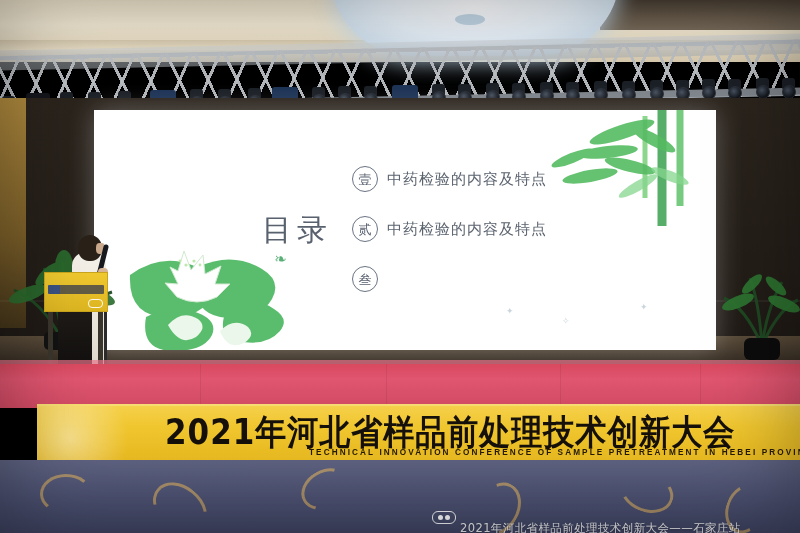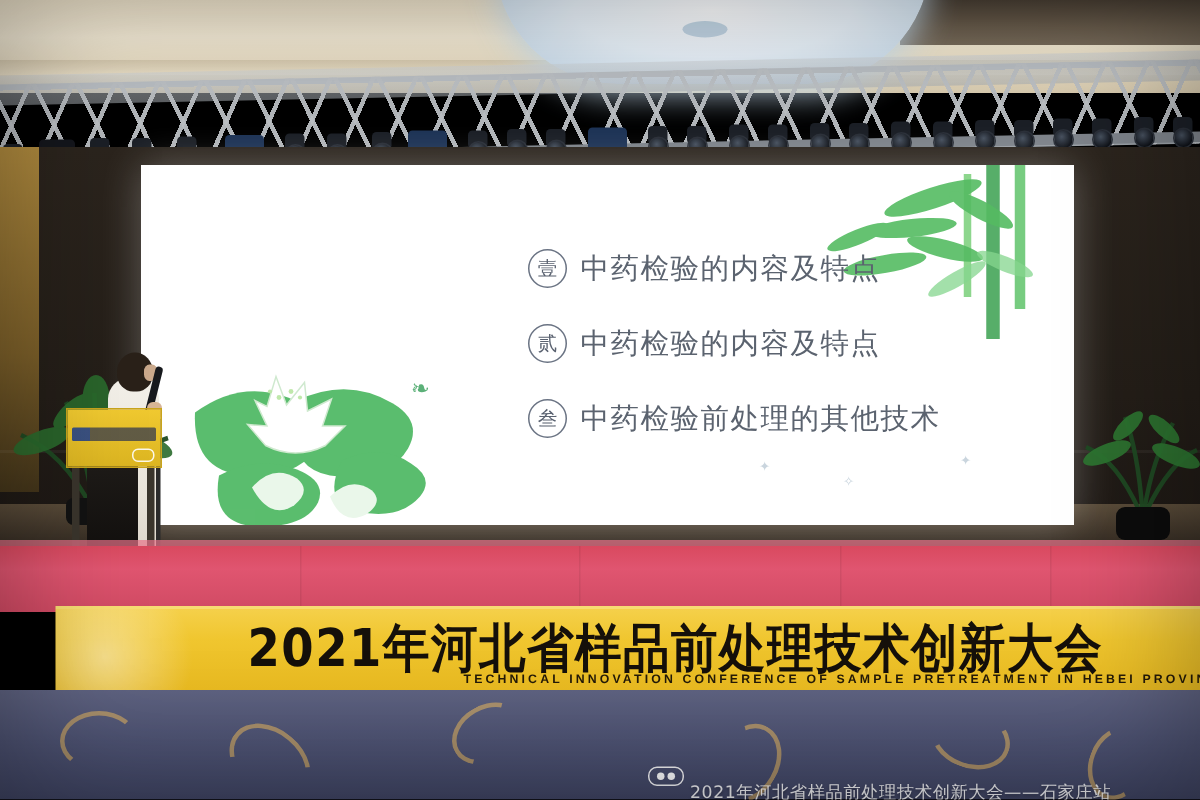--- a/index.html
+++ b/index.html
@@ -64,21 +64,21 @@
 
   #slide-content{position:absolute;left:0;top:0;width:100%;height:100%;}
   #toc-title{position:absolute;left:168px;top:100px;font-size:30px;color:#59616f;
     letter-spacing:5px;font-family:"DejaVu Sans","Liberation Sans",sans-serif;}
   #toc-mark{position:absolute;left:180px;top:140px;font-size:15px;color:#4aa86a;opacity:.9;}
   #toc-list{position:absolute;left:258px;top:56px;width:350px;}
   .toc-row{display:flex;align-items:center;margin-bottom:24px;}
   .toc-num{width:24px;height:24px;min-width:24px;border:1.4px solid #6a7383;border-radius:50%;
     color:#5a6personal;color:#5a6270;font-size:13px;display:flex;align-items:center;justify-content:center;
     margin-right:9px;font-family:"DejaVu Sans","Liberation Sans",sans-serif;line-height:1;}
-  .toc-text{font-size:19px;color:#5b6personal;color:#5b636f;letter-spacing:1px;white-space:nowrap;
+  .toc-text{font-size:15px;color:#5b6personal;color:#5b636f;letter-spacing:1px;white-space:nowrap;
     font-family:"DejaVu Sans","Liberation Sans",sans-serif;}
 
   
   #plant-left{left:8px;top:232px;width:110px;height:118px;}
   #plant-right{left:722px;top:250px;width:78px;height:112px;}
 
   #speaker-body{left:72px;top:252px;width:34px;height:130px;
     background:linear-gradient(180deg,#f4f1ea 0%,#e9e4da 60%,#d8d2c6 100%);border-radius:14px 14px 4px 4px;}
   #speaker-head{left:78px;top:235px;width:24px;height:26px;border-radius:50% 50% 45% 45%;
     background:#2a2119;}
@@ -291,34 +291,34 @@
           <circle cx="56" cy="30" r="1.4"></circle>
             <circle cx="76" cy="34" r="1.4"></circle>
         </g>
       </svg>
 
       <div class="bird" style="left:412px;top:196px;">✦</div>
       <div class="bird" style="left:468px;top:206px;">✧</div>
       <div class="bird" style="left:546px;top:192px;">✦</div>
 
       <div id="slide-content">
+        <div id="toc-title">目录</div>
         <div id="toc-mark">❧</div>
 
         <div id="toc-list">
           <div class="toc-row">
             <div class="toc-num">壹</div>
             <div class="toc-text">中药检验的内容及特点</div>
           </div>
           <div class="toc-row">
             <div class="toc-num">贰</div>
             <div class="toc-text">中药检验的内容及特点</div>
           </div>
           <div class="toc-row">
             <div class="toc-num">叁</div>
-            <div class="toc-text">中药检验前处理的其他技术</div>
           </div>
         </div>
       </div>
     </div>
   </div>
 
   <svg class="layer" id="plant-left" viewBox="0 0 110 118">
     <g stroke="#1f4a23" stroke-width="3" fill="none" opacity="0.95">
       <path d="M55 110 C40 80 24 66 6 58"></path>
         <path d="M55 110 C66 80 84 66 104 60"></path>

